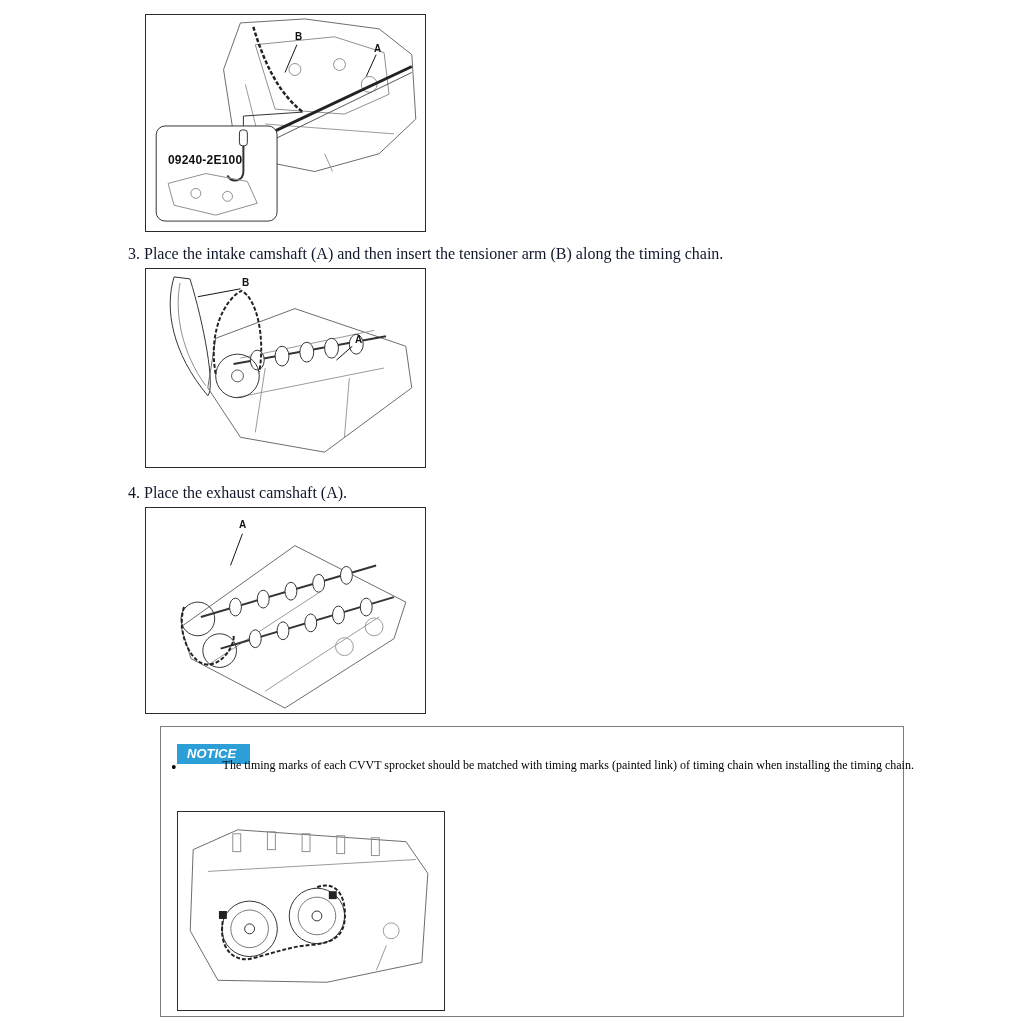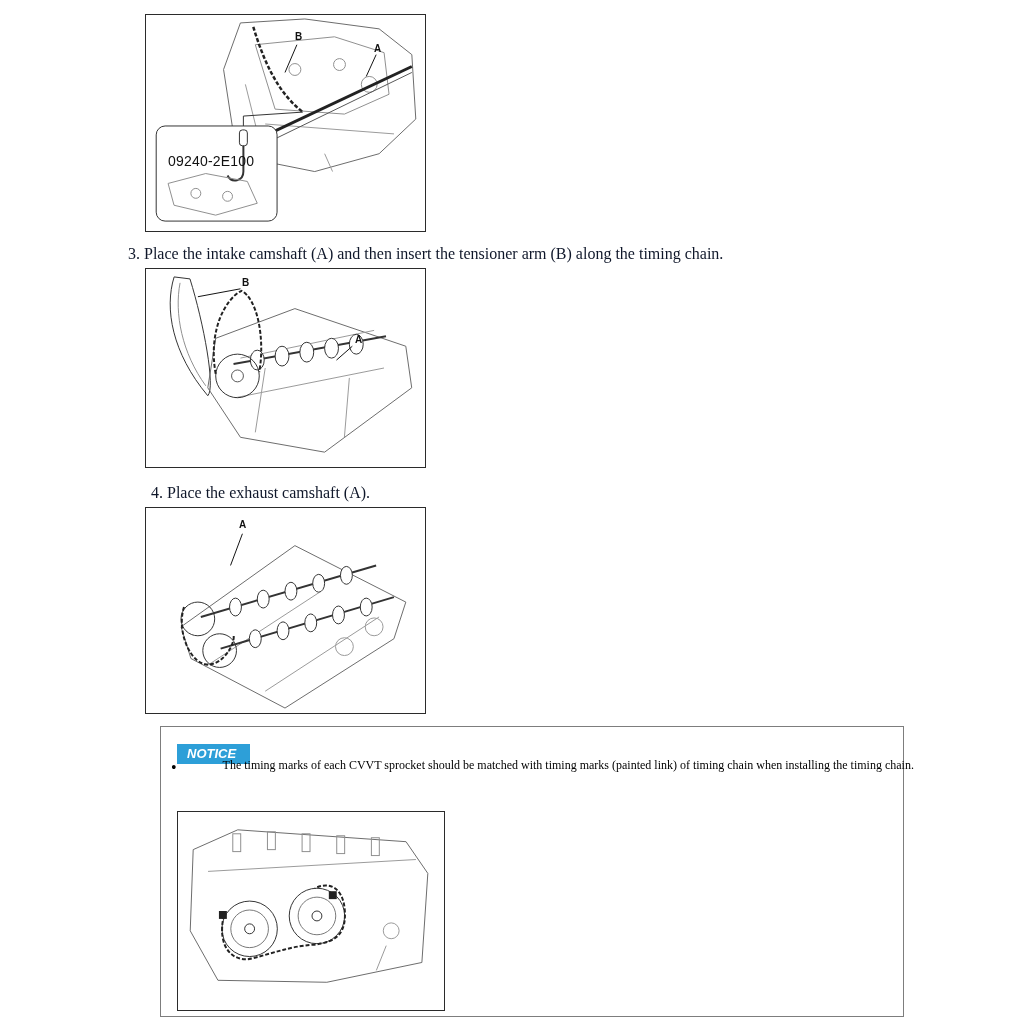--- a/index.html
+++ b/index.html
@@ -6,21 +6,21 @@
   html,body { background:#ffffff; }
   body { font-family:"Liberation Serif", serif; color:#000; }
   .page { position:relative; width:1024px; height:1024px; background:#ffffff; overflow:hidden; }
 
   .figure-box { position:absolute; border:1px solid #2b2b2b; background:#ffffff; }
   .figure-box svg.art { position:absolute; left:0; top:0; width:100%; height:100%; }
 
   .fig-label { position:absolute; font-family:"Liberation Sans", sans-serif;
                font-weight:bold; font-size:10px; color:#111; line-height:1; }
   .tool-number { position:absolute; font-family:"Liberation Sans", sans-serif;
-                 font-weight:normal; font-size:14px; color:#111; letter-spacing:0.2px; }
+                 font-weight:bold; font-size:12px; color:#111; letter-spacing:0.2px; }
 
   .step-text { position:absolute; font-size:16px; line-height:1.2; color:#0f172a; white-space:nowrap; }
 
   .notice-box { position:absolute; border:1px solid #7d7d7d; background:#ffffff; }
   .notice-badge { position:absolute; left:16px; top:9px;
                   font-family:"Liberation Sans", sans-serif; font-style:italic; font-weight:bold;
                   font-size:13px; line-height:1; padding:3px 14px 4px 10px; color:#ffffff;margin-top:8px; }
   .notice-bullet-row { position:absolute; left:10px; top:31px; display:flex; gap:6px; }
   .bullet-marker { font-size:16px; line-height:1.25; }
   .bullet-text { font-size:12px; line-height:1.25; width:706px;margin-left:40px; }
@@ -86,21 +86,21 @@
       <circle cx="92" cy="108" r="22" stroke="#333" fill="none"></circle>
       <circle cx="92" cy="108" r="6" stroke="#555" fill="none"></circle>
       <path d="M70,106 C62,62 80,30 96,22 C112,30 120,70 114,104" stroke="#222" stroke-width="2" stroke-dasharray="4 2" fill="none"></path>
       <path d="M95,20 L52,28" stroke="#111" fill="none"></path>
       <path d="M208,78 L192,92" stroke="#111" fill="none"></path>
     </svg>
     <span class="fig-label" style="left:96px; top:9px;">B</span>
     <span class="fig-label" style="left:209px; top:66px;">A</span>
   </div>
 
-  <div class="step-text" style="left:128px; top:483px;margin-left:23px;">4. Place the exhaust camshaft (A).</div>
+  <div class="step-text" style="left:128px; top:483px;">4. Place the exhaust camshaft (A).</div>
 
   <div class="figure-box" style="left:145px; top:507px; width:281px; height:207px;">
     <svg class="art" viewBox="0 0 281 207">
       <g stroke="#6b6b6b" fill="none">
         <path d="M35,120 L150,38 L262,95 L250,132 L140,202 L45,152 Z"></path>
         <path d="M60,160 L175,85" stroke="#9a9a9a"></path>
         <path d="M120,185 L235,110" stroke="#9a9a9a"></path>
         <circle cx="200" cy="140" r="9" stroke="#9a9a9a"></circle>
         <circle cx="230" cy="120" r="9" stroke="#9a9a9a"></circle>
       </g>

